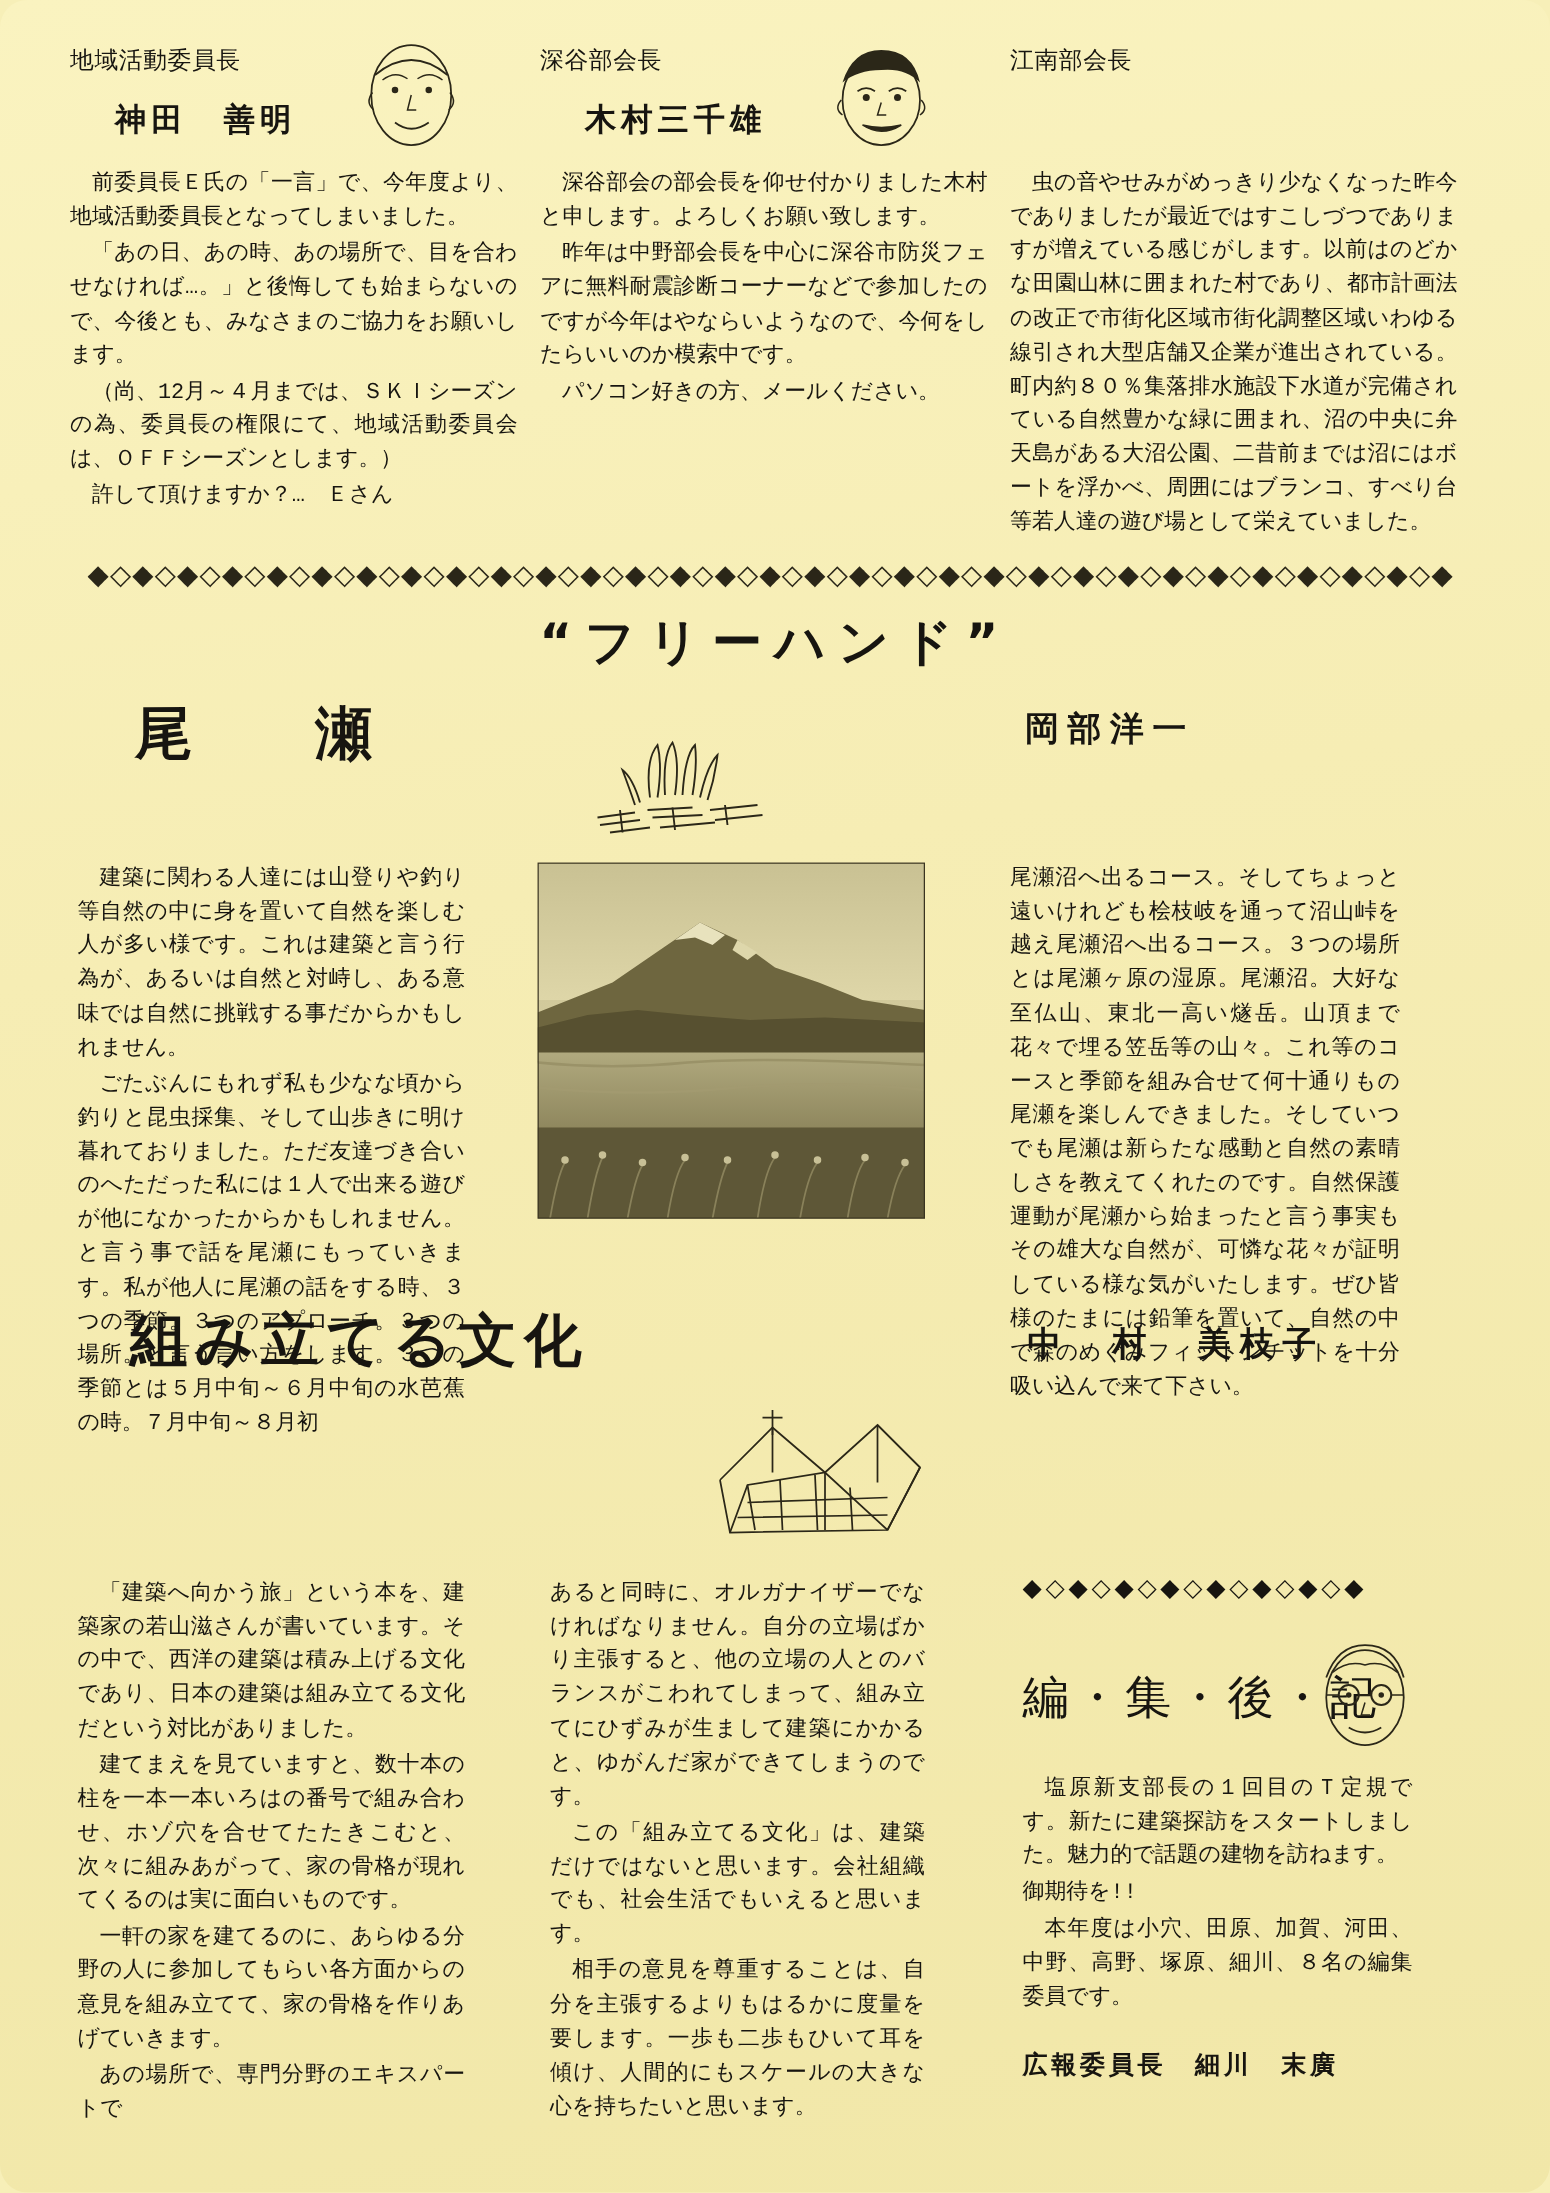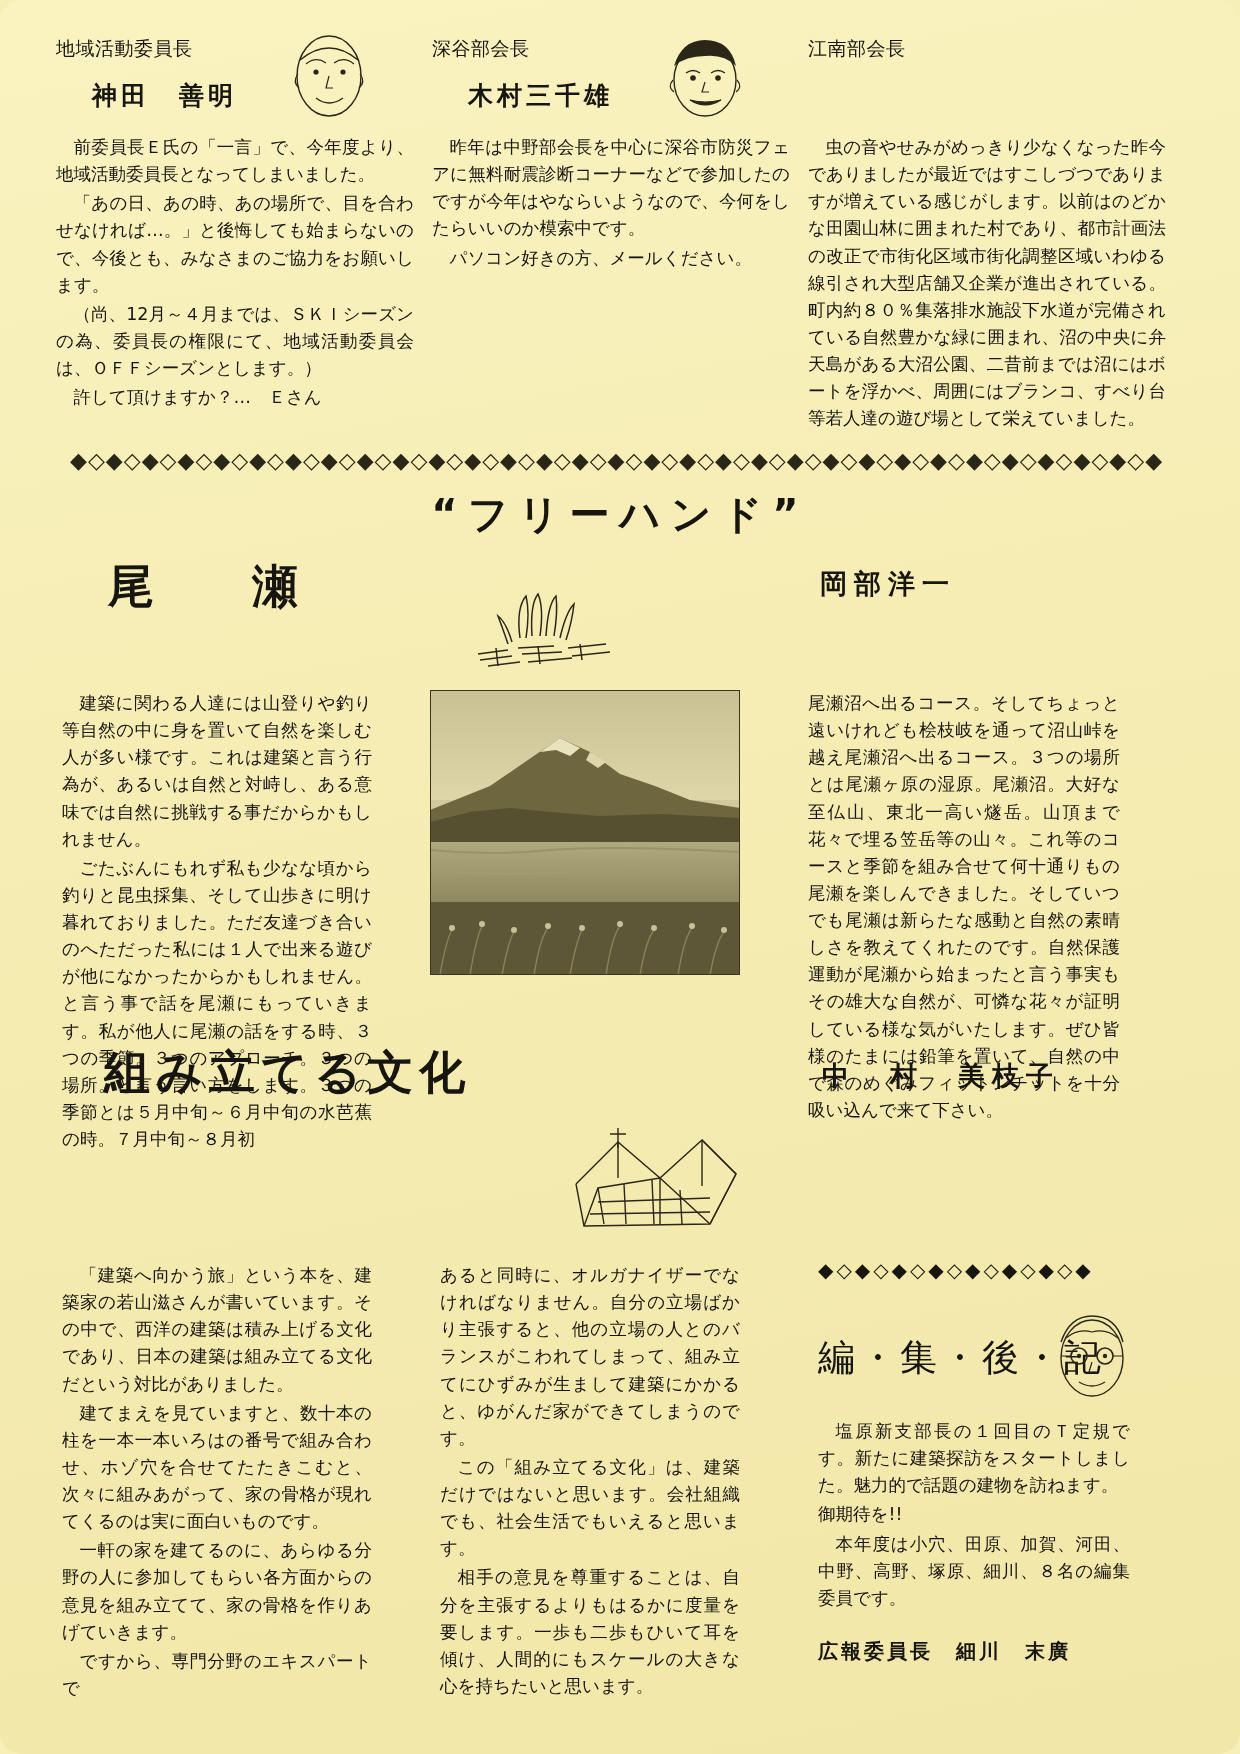--- a/index.html
+++ b/index.html
@@ -32,20 +32,21 @@
   }
   .body-col {
     font-size: 17.5px;
     line-height: 1.55;
     text-align: justify;
     text-justify: inter-character;
   }
   .body-col p {
     margin: 0 0 2px 0;
     text-indent: 1em;
+    font-family: Liberation Mono, monospace;
   }
   .body-col p.noindent {
     text-indent: 0;
   }
 
   
   .officers {
     display: flex;
     position: absolute;
     top: 34px;
@@ -280,20 +281,21 @@
             <path d="M24 43 Q31 38 38 43" fill="none" stroke="#2b2718" stroke-width="1.3"></path>
             <path d="M49 43 Q56 38 63 43" fill="none" stroke="#2b2718" stroke-width="1.3"></path>
             <path d="M43 52 L40 62 L47 62" fill="none" stroke="#2b2718" stroke-width="1.2"></path>
             <path d="M28 70 Q43 80 59 70 Q43 74 28 70 Z" fill="#2b2718" stroke="#2b2718" stroke-width="1.2"></path>
             <path d="M11 50 Q5 57 12 62" fill="none" stroke="#2b2718" stroke-width="1.2"></path>
             <path d="M75 50 Q81 57 74 62" fill="none" stroke="#2b2718" stroke-width="1.2"></path>
           </svg>
         </div>
       </div>
       <div class="officer-body body-col jp">
+        <p>深谷部会の部会長を仰せ付かりました木村と申します。よろしくお願い致します。</p>
         <p>昨年は中野部会長を中心に深谷市防災フェアに無料耐震診断コーナーなどで参加したのですが今年はやならいようなので、今何をしたらいいのか模索中です。</p>
         <p>パソコン好きの方、メールください。</p>
       </div>
     </div>
 
     <div class="officer">
       <div class="officer-head">
         <div class="officer-title jp">江南部会長</div>
       </div>
       <div class="officer-body body-col jp">
@@ -399,21 +401,21 @@
         <path d="M100 50 L100 96"></path>
         <path d="M150 96 L176 46 L142 12"></path>
       </g>
     </svg>
   </div>
 
   <div class="kumi-col1 body-col jp">
     <p>「建築へ向かう旅」という本を、建築家の若山滋さんが書いています。その中で、西洋の建築は積み上げる文化であり、日本の建築は組み立てる文化だという対比がありました。</p>
     <p>建てまえを見ていますと、数十本の柱を一本一本いろはの番号で組み合わせ、ホゾ穴を合せてたたきこむと、次々に組みあがって、家の骨格が現れてくるのは実に面白いものです。</p>
     <p>一軒の家を建てるのに、あらゆる分野の人に参加してもらい各方面からの意見を組み立てて、家の骨格を作りあげていきます。</p>
-    <p>ですから、専門分野のエキスパートで</p>
+    <p>あの場所で、専門分野のエキスパートで</p>
   </div>
 
   <div class="kumi-col2 body-col jp">
     <p class="noindent">あると同時に、オルガナイザーでなければなりません。自分の立場ばかり主張すると、他の立場の人とのバランスがこわれてしまって、組み立てにひずみが生まして建築にかかると、ゆがんだ家ができてしまうのです。</p>
     <p>この「組み立てる文化」は、建築だけではないと思います。会社組織でも、社会生活でもいえると思います。</p>
     <p>相手の意見を尊重することは、自分を主張するよりもはるかに度量を要します。一歩も二歩もひいて耳を傾け、人間的にもスケールの大きな心を持ちたいと思います。</p>
   </div>
 
   <div class="small-rule">◆◇◆◇◆◇◆◇◆◇◆◇◆◇◆</div>
   <div class="henshu-title jp">編・集・後・記</div>

